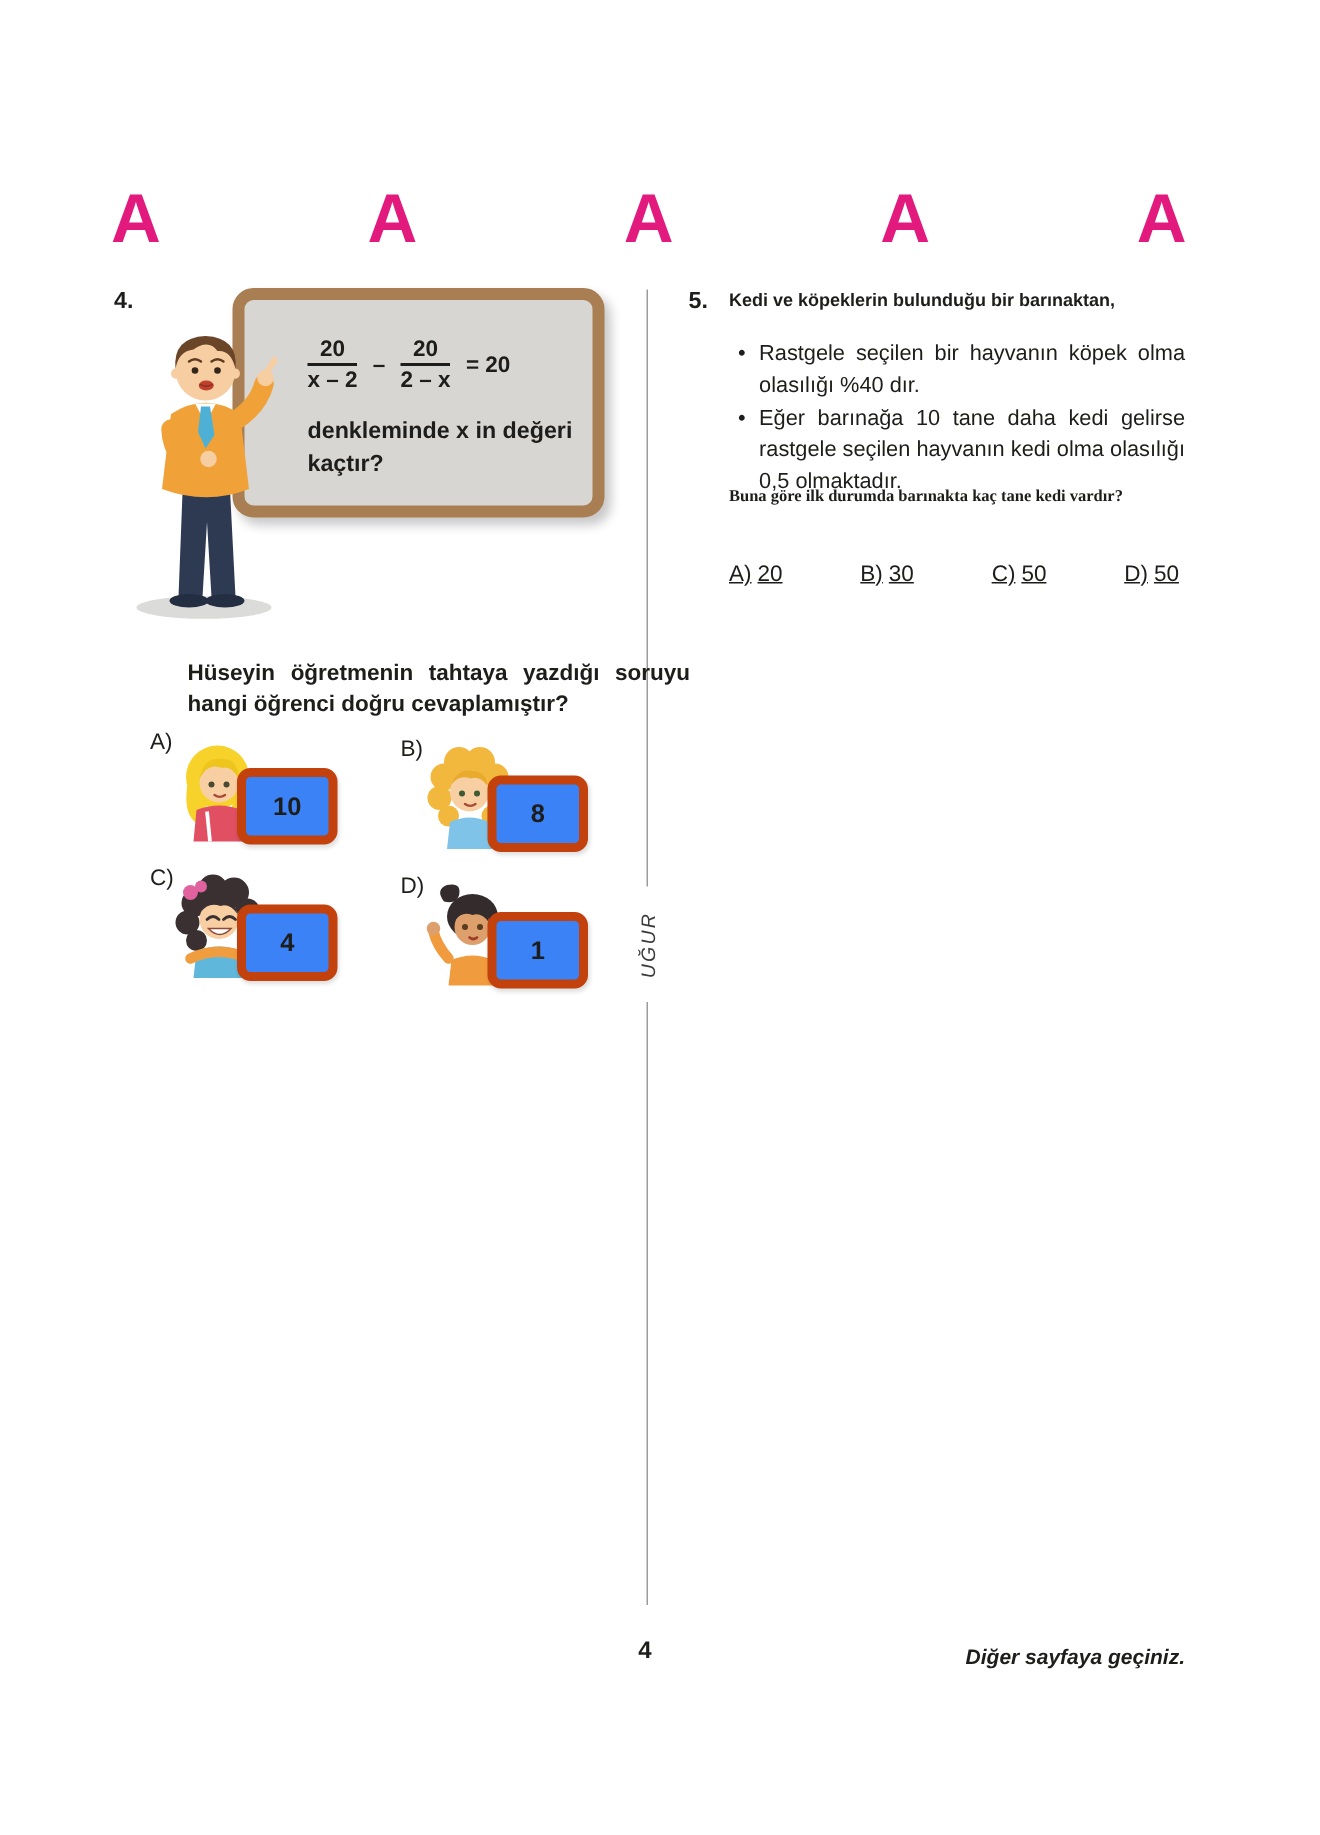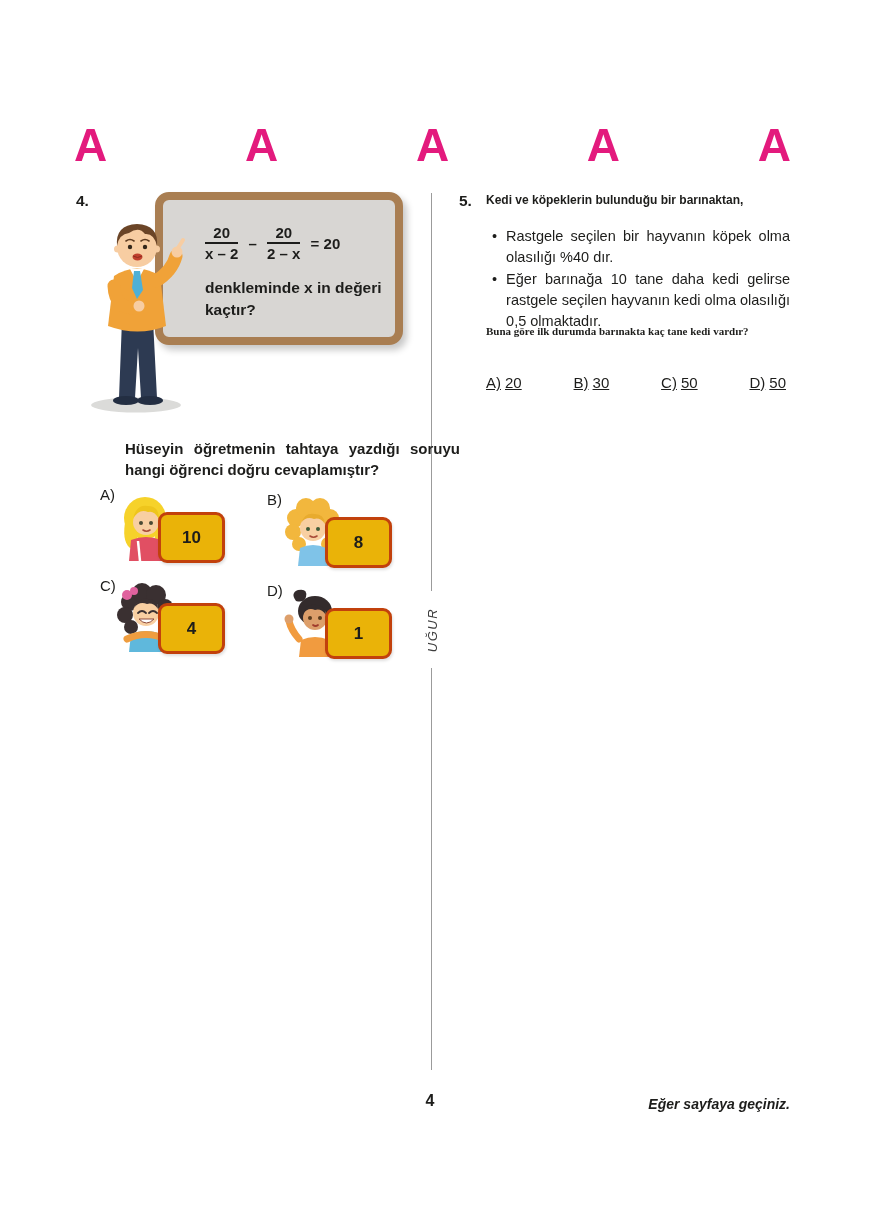--- a/index.html
+++ b/index.html
@@ -66,21 +66,21 @@
   .q4-options { position: absolute; left: 100px; top: 486px; width: 320px; height: 190px; }
   .option { position: absolute; width: 150px; height: 90px; }
   .opt-a { left: 0;   top: 0; }
   .opt-b { left: 167px; top: 5px; }
   .opt-c { left: 0;   top: 91px; }
   .opt-d { left: 167px; top: 96px; }
   .opt-label { position: absolute; left: 0; top: 0; font-size: 15px; }
   .student-svg { position: absolute; left: 14px; top: 5px; width: 66px; height: 74px; }
   .answer-card {
     position: absolute; left: 58px; top: 26px; width: 67px; height: 51px;
-    background: #eab308; border: 3px solid #c2410c; border-radius: 9px;
+    background: #3b82f6; border: 6px solid #c2410c; border-radius: 9px;
     box-shadow: 1px 2px 3px rgba(0,0,0,0.13);
     display: flex; align-items: center; justify-content: center;
     font-weight: bold; font-size: 17px;
   }
 
   
   .q5-num { position: absolute; left: 459px; top: 192px; }
   .q5-intro {
     position: absolute; left: 486px; top: 192px; width: 306px;
     font-weight: bold; font-size: 12px; line-height: 1.4;
@@ -294,15 +294,15 @@
     </span>
     <span class="q5-opt">
       <span class="lab">C)</span><span>50</span>
     </span>
     <span class="q5-opt">
       <span class="lab">D)</span><span>50</span>
     </span>
   </div>
 
   <div class="page-num">4</div>
-  <div class="footer-note">Eğer sayfaya geçiniz.</div>
+  <div class="footer-note">Diğer sayfaya geçiniz.</div>
 
 </div>
 
 </body></html>

